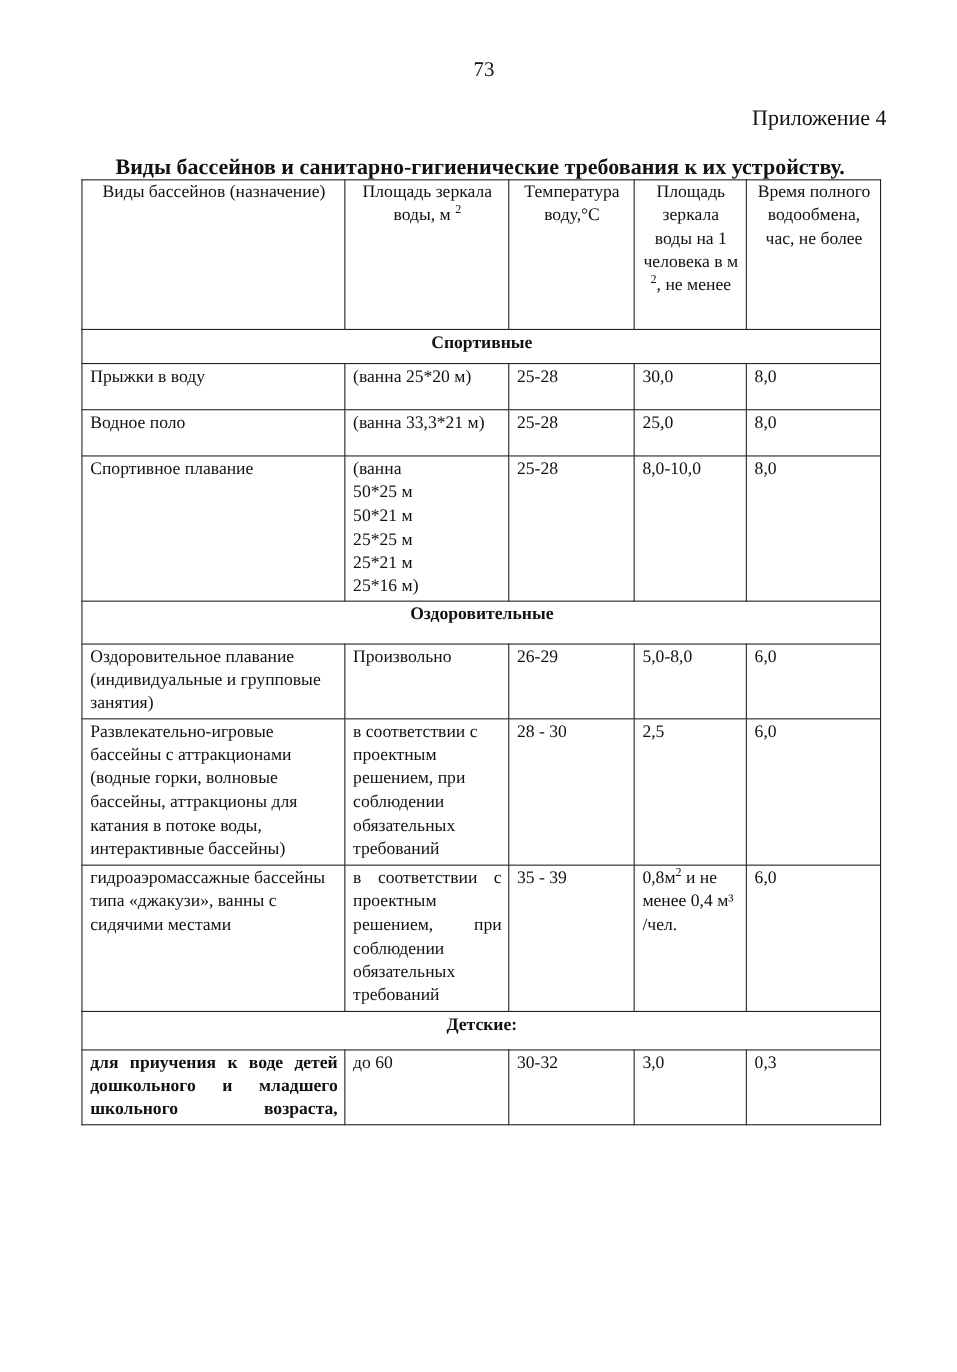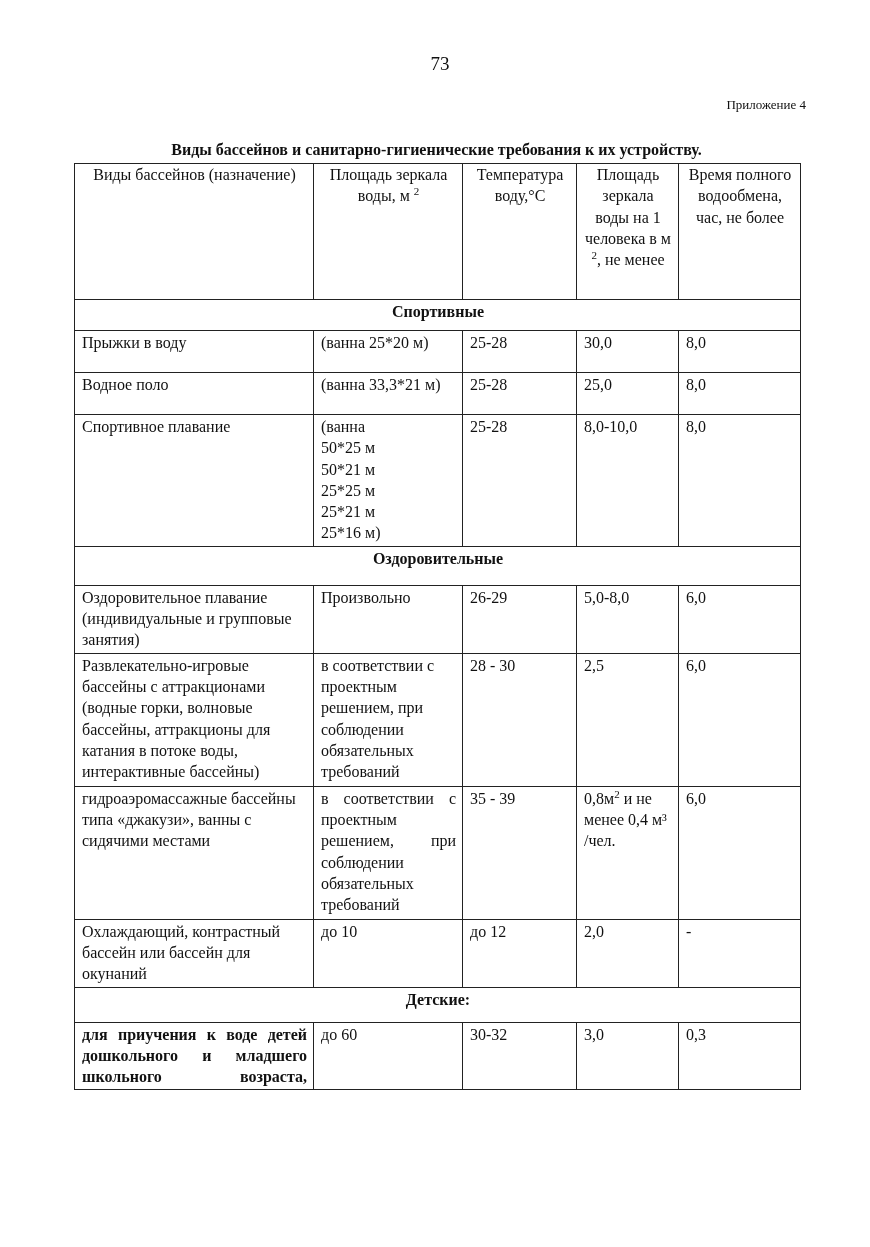--- a/index.html
+++ b/index.html
@@ -1,22 +1,22 @@
 <!DOCTYPE html>
 <html><head>
 <meta charset="utf-8">
 <style>
   html, body { margin: 0; padding: 0; }
   body {
     width: 870px; height: 1247px; background: #ffffff; position: relative;
     font-family: "Liberation Serif", serif; color: #111; overflow: hidden;
   }
   .page-number { position: absolute; top: 53px; left: 0; width: 880px; text-align: center; font-size: 19px; }
-  .appendix { position: absolute; top: 97px; right: 64px; font-size: 13px; }
-  .title { position: absolute; top: 141px; left: 74px; width: 725px; text-align: center; font-size: 16px; font-weight: bold; }
+  .appendix { position: absolute; top: 97px; right: 64px; font-size: 20px; }
+  .title { position: absolute; top: 141px; left: 74px; width: 725px; text-align: center; font-size: 20px; font-weight: bold; }
   table {
     position: absolute; top: 163px; left: 74px; width: 726px;
     border-collapse: collapse; table-layout: fixed; font-size: 16px; line-height: 21.3px;
   }
   td, th { border: 1.3px solid #222; vertical-align: top; padding: 1px 6px 2px 7px; font-weight: normal; }
   th { text-align: center; padding-top: 0; }
   col.c1 { width: 239px; } col.c2 { width: 149px; } col.c3 { width: 114px; } col.c4 { width: 102px; } col.c5 { width: 122px; }
   tr.section td { text-align: center; font-weight: bold; }
   .just { text-align: justify; text-align-last: justify; font-weight: bold; }
   .just-last { text-align: justify; }
@@ -94,27 +94,20 @@
     <td>2,5</td>
     <td>6,0</td>
   </tr>
   <tr style="height:133px;margin-top:41px;">
     <td>гидроаэромассажные бассейны типа «джакузи», ванны с сидячими местами</td>
     <td class="just-last">в соответствии с проектным решением, при соблюдении обязательных требований</td>
     <td>35 - 39</td>
     <td><span>0,8м</span><span class="sup">2</span><span> и не менее 0,4 м³ /чел.</span></td>
     <td>6,0</td>
   </tr>
-  <tr style="height:67px;">
-    <td>Охлаждающий, контрастный бассейн или бассейн для окунаний</td>
-    <td>до 10</td>
-    <td>до 12</td>
-    <td>2,0</td>
-    <td>-</td>
-  </tr>
 
   <tr class="section" style="height:35px;">
     <td colspan="5">Детские:</td>
   </tr>
   <tr style="height:67px;">
     <td class="just">для приучения к воде детей дошкольного и младшего школьного возраста,</td>
     <td>до 60</td>
     <td>30-32</td>
     <td>3,0</td>
     <td>0,3</td>

